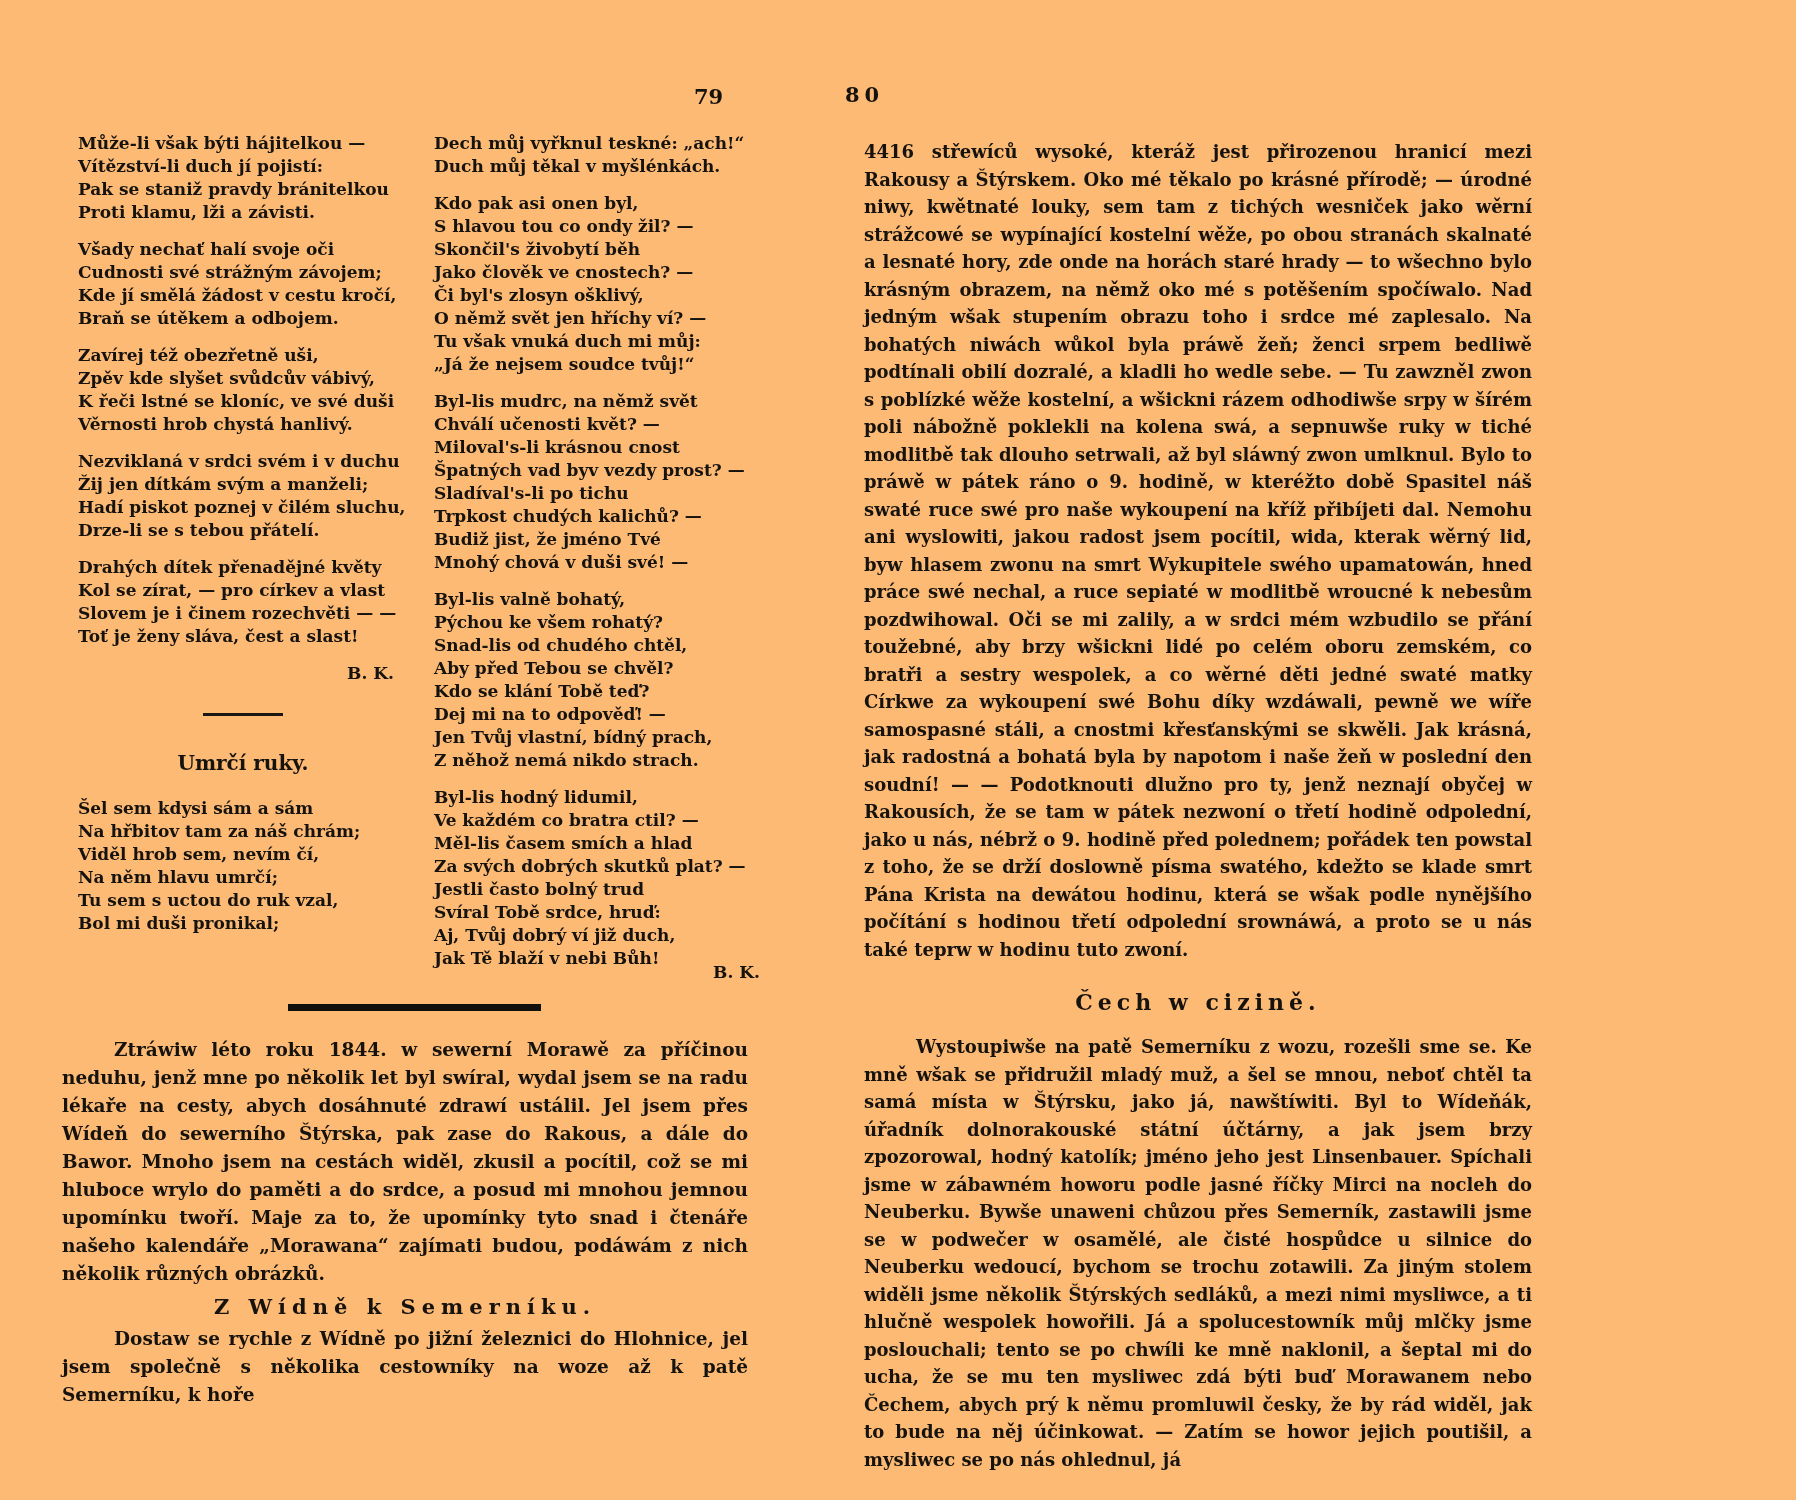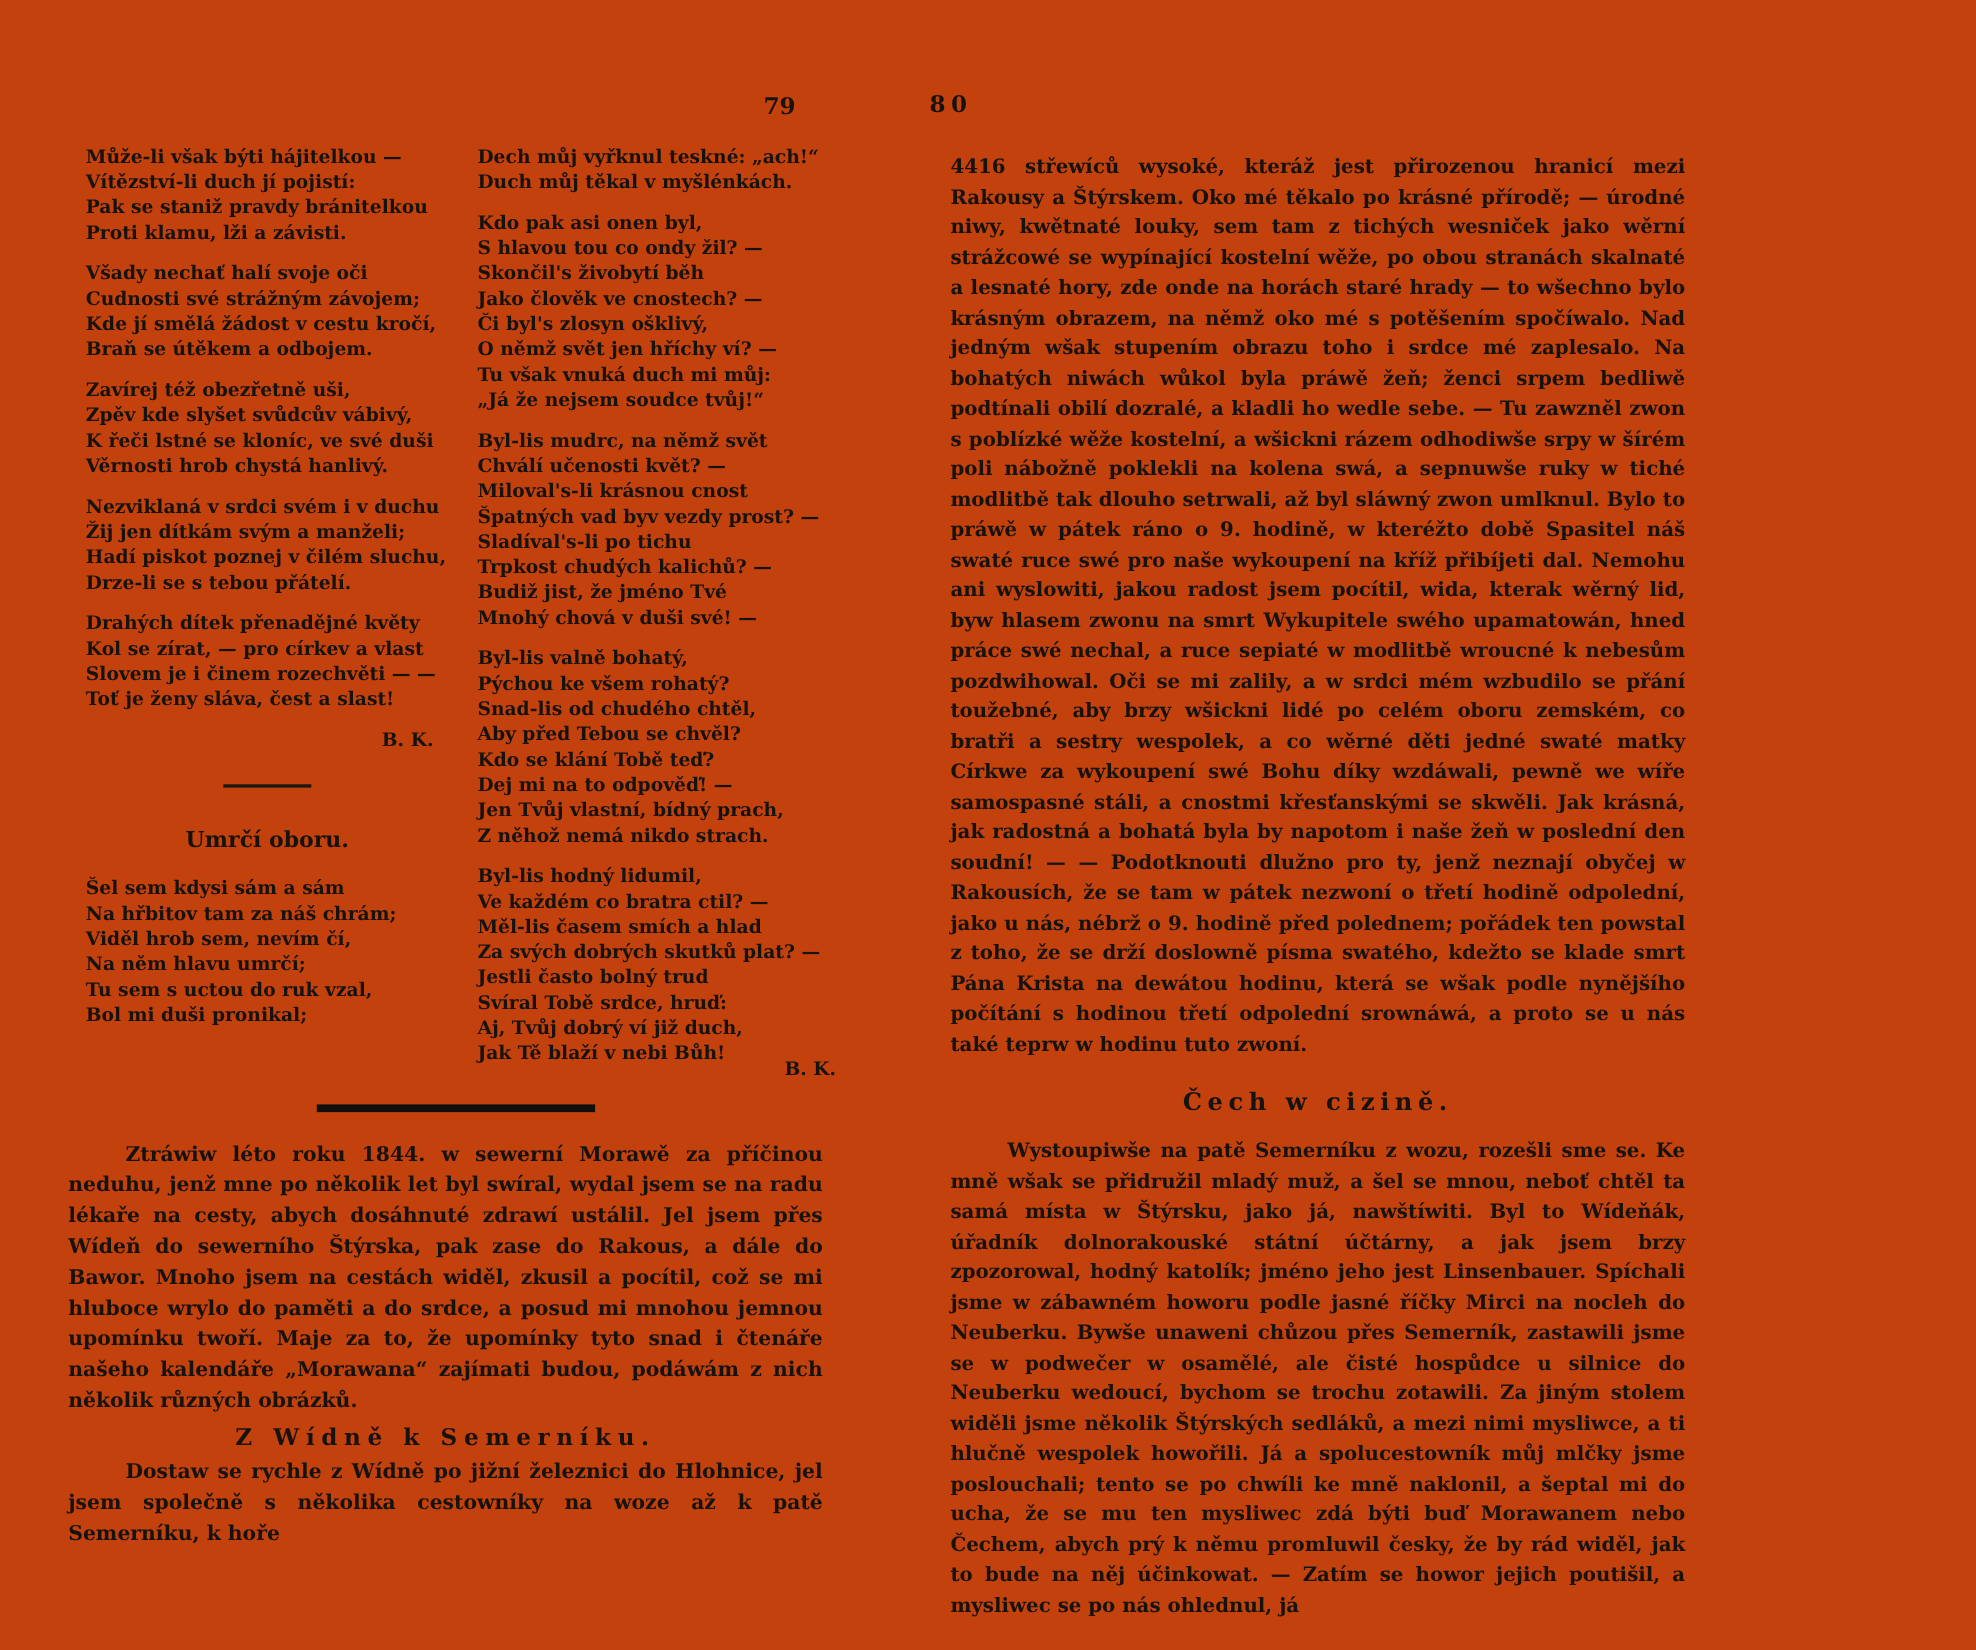--- a/index.html
+++ b/index.html
@@ -1,19 +1,19 @@
 <!DOCTYPE html>
 <html><head>
 <meta charset="utf-8">
 <style>
   html,body{margin:0;padding:0;background:#e9e9e6;}
   .scan{
     position:relative;
     width:1796px;height:1500px;
-    background:#c2410c;
+    background:#fdba74;
     color:#16130f;
     font-family:"DejaVu Serif", serif;
     overflow:hidden;
   }
   .pagenum{position:absolute;font-size:21px;font-weight:bold;}
   .pagenum-left{left:694px;top:84px;}
   .pagenum-right{left:845px;top:82px;letter-spacing:5px;}
 
   
   .col{position:absolute;top:132px;width:330px;font-weight:bold;font-size:17px;line-height:23px;}
@@ -64,21 +64,21 @@
     <div class="stanza">Nezviklaná v srdci svém i v duchu
 Žij jen dítkám svým a manželi;
 Hadí piskot poznej v čilém sluchu,
 Drze-li se s tebou přátelí.</div>
     <div class="stanza">Drahých dítek přenadějné květy
 Kol se zírat, — pro církev a vlast
 Slovem je i činem rozechvěti — —
 Toť je ženy sláva, čest a slast!</div>
     <div class="sig">B. K.</div>
     <div class="smallrule"></div>
-    <div class="poemtitle">Umrčí oboru.</div>
+    <div class="poemtitle">Umrčí ruky.</div>
     <div class="stanza">Šel sem kdysi sám a sám
 Na hřbitov tam za náš chrám;
 Viděl hrob sem, nevím čí,
 Na něm hlavu umrčí;
 Tu sem s uctou do ruk vzal,
 Bol mi duši pronikal;</div>
   </div>
 
   <div class="col col2">
     <div class="stanza">Dech můj vyřknul teskné: „ach!“

